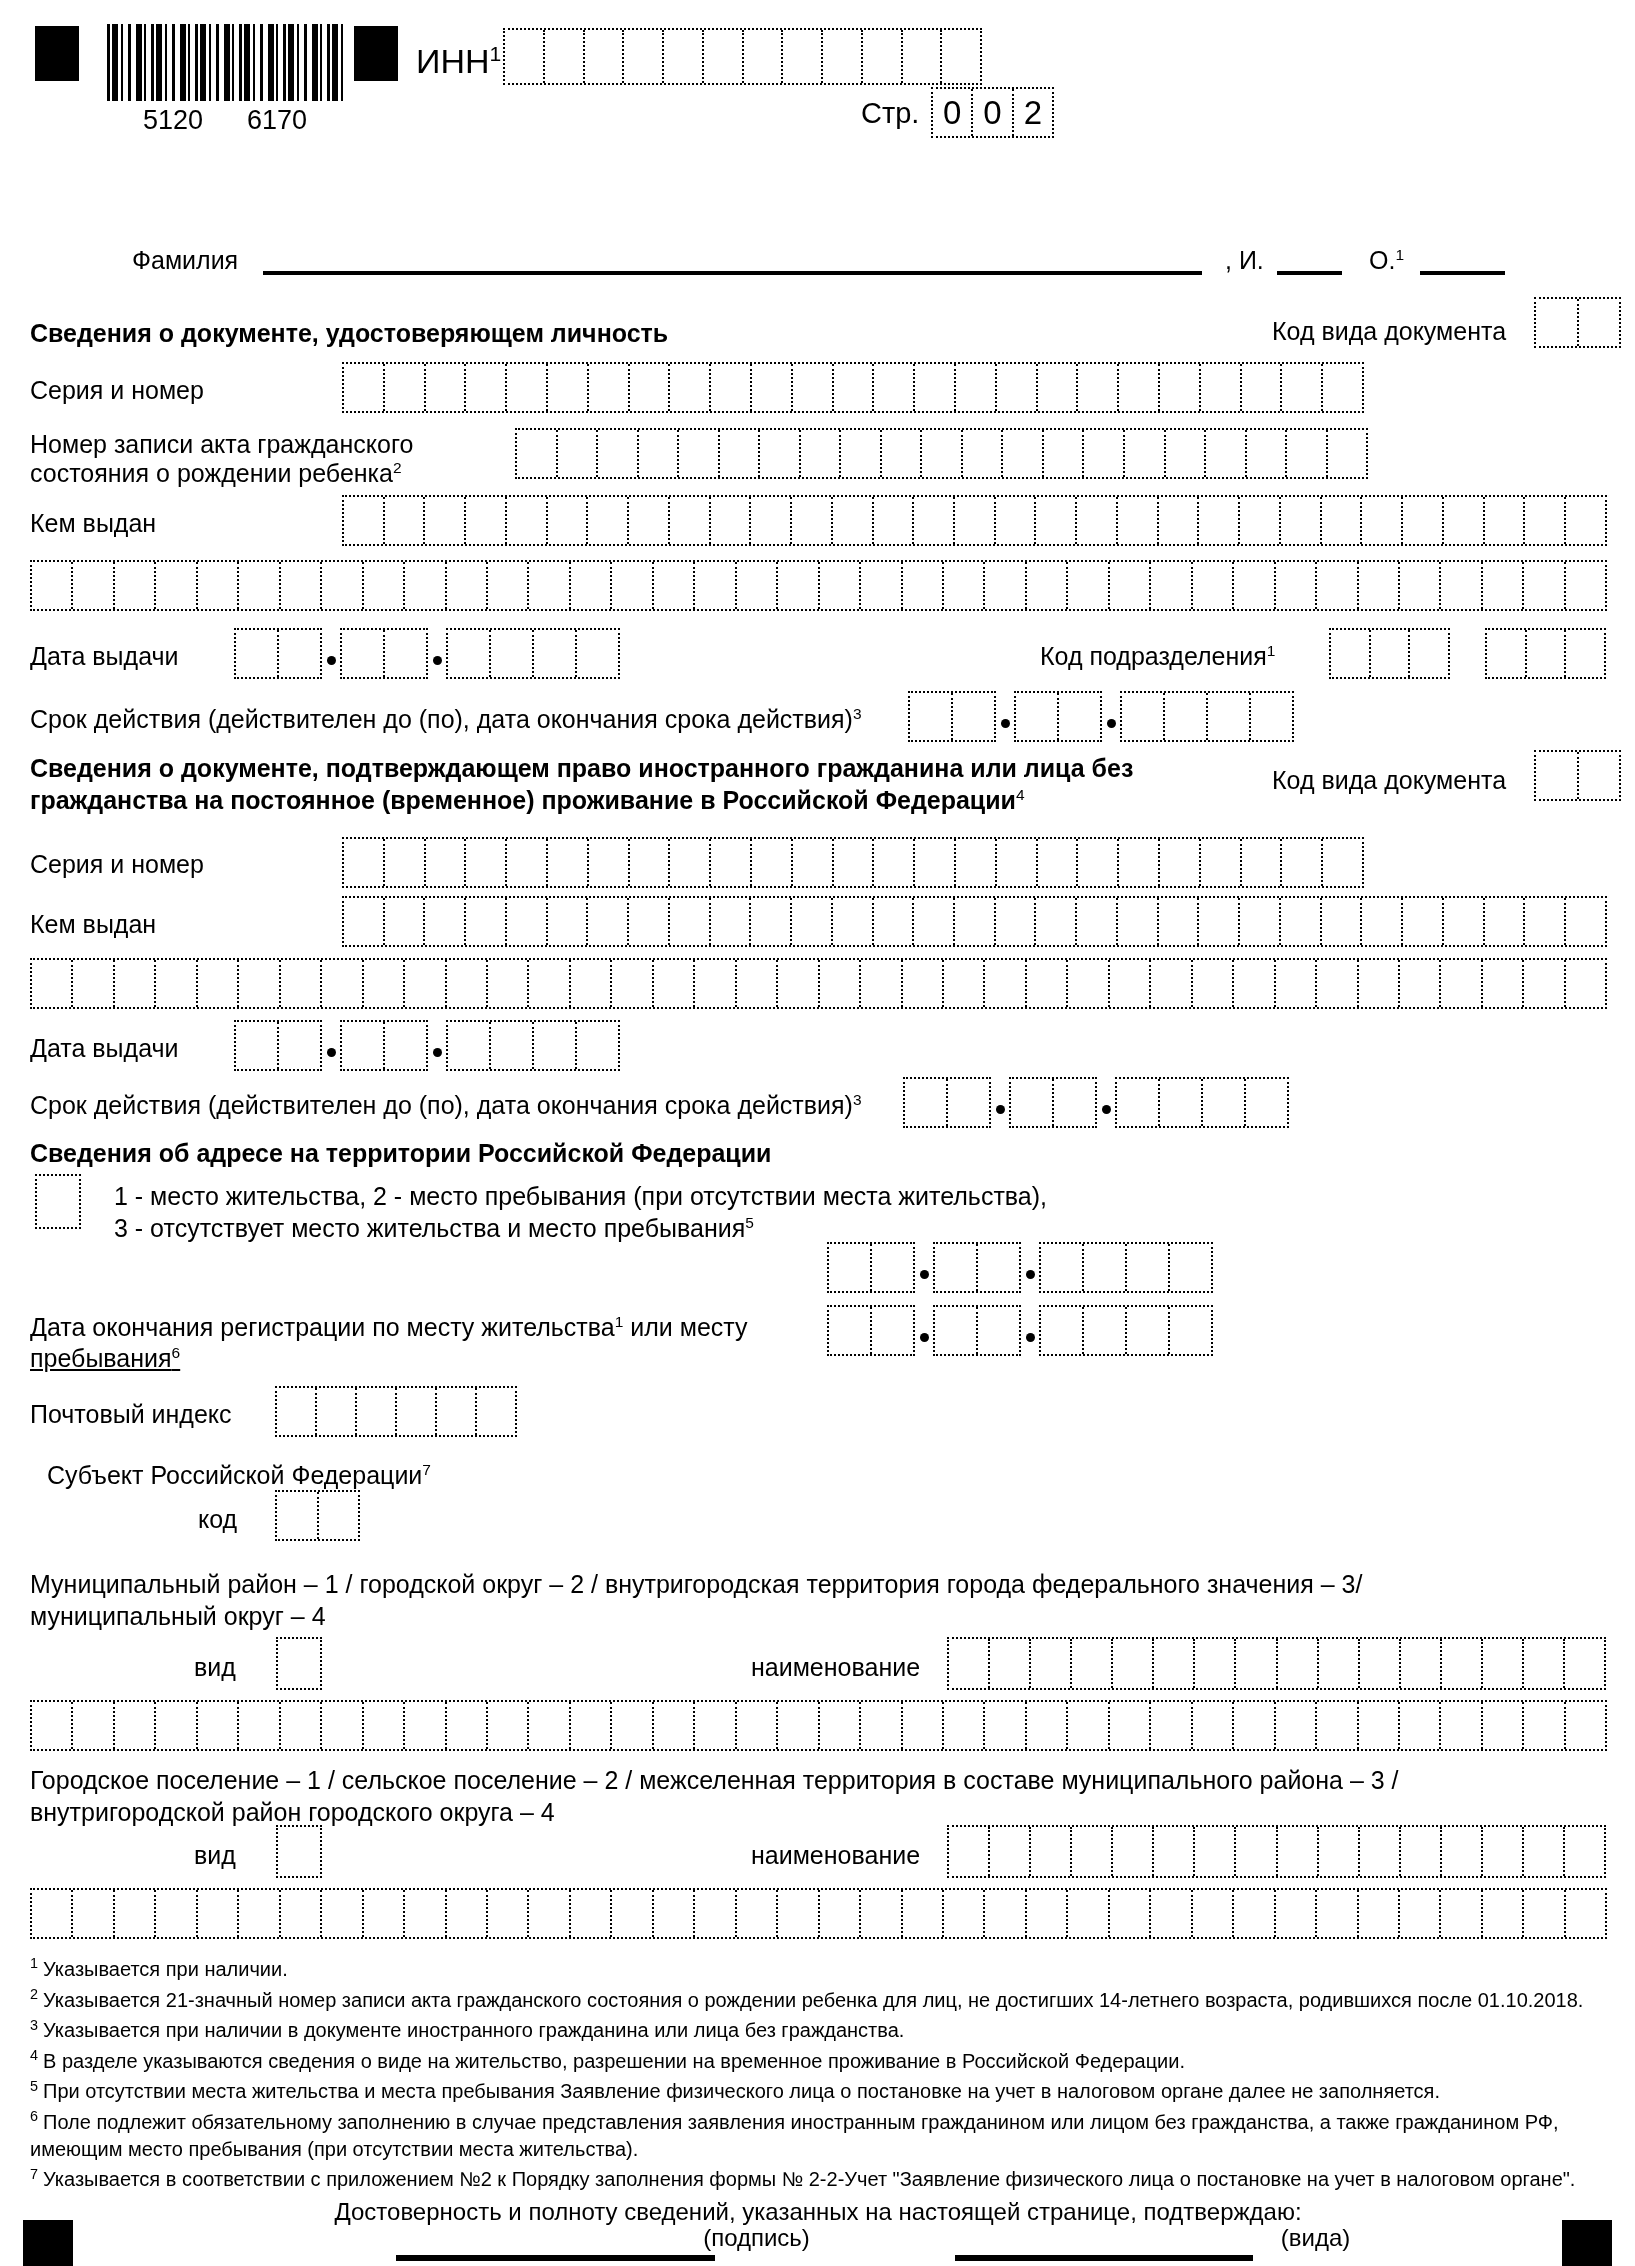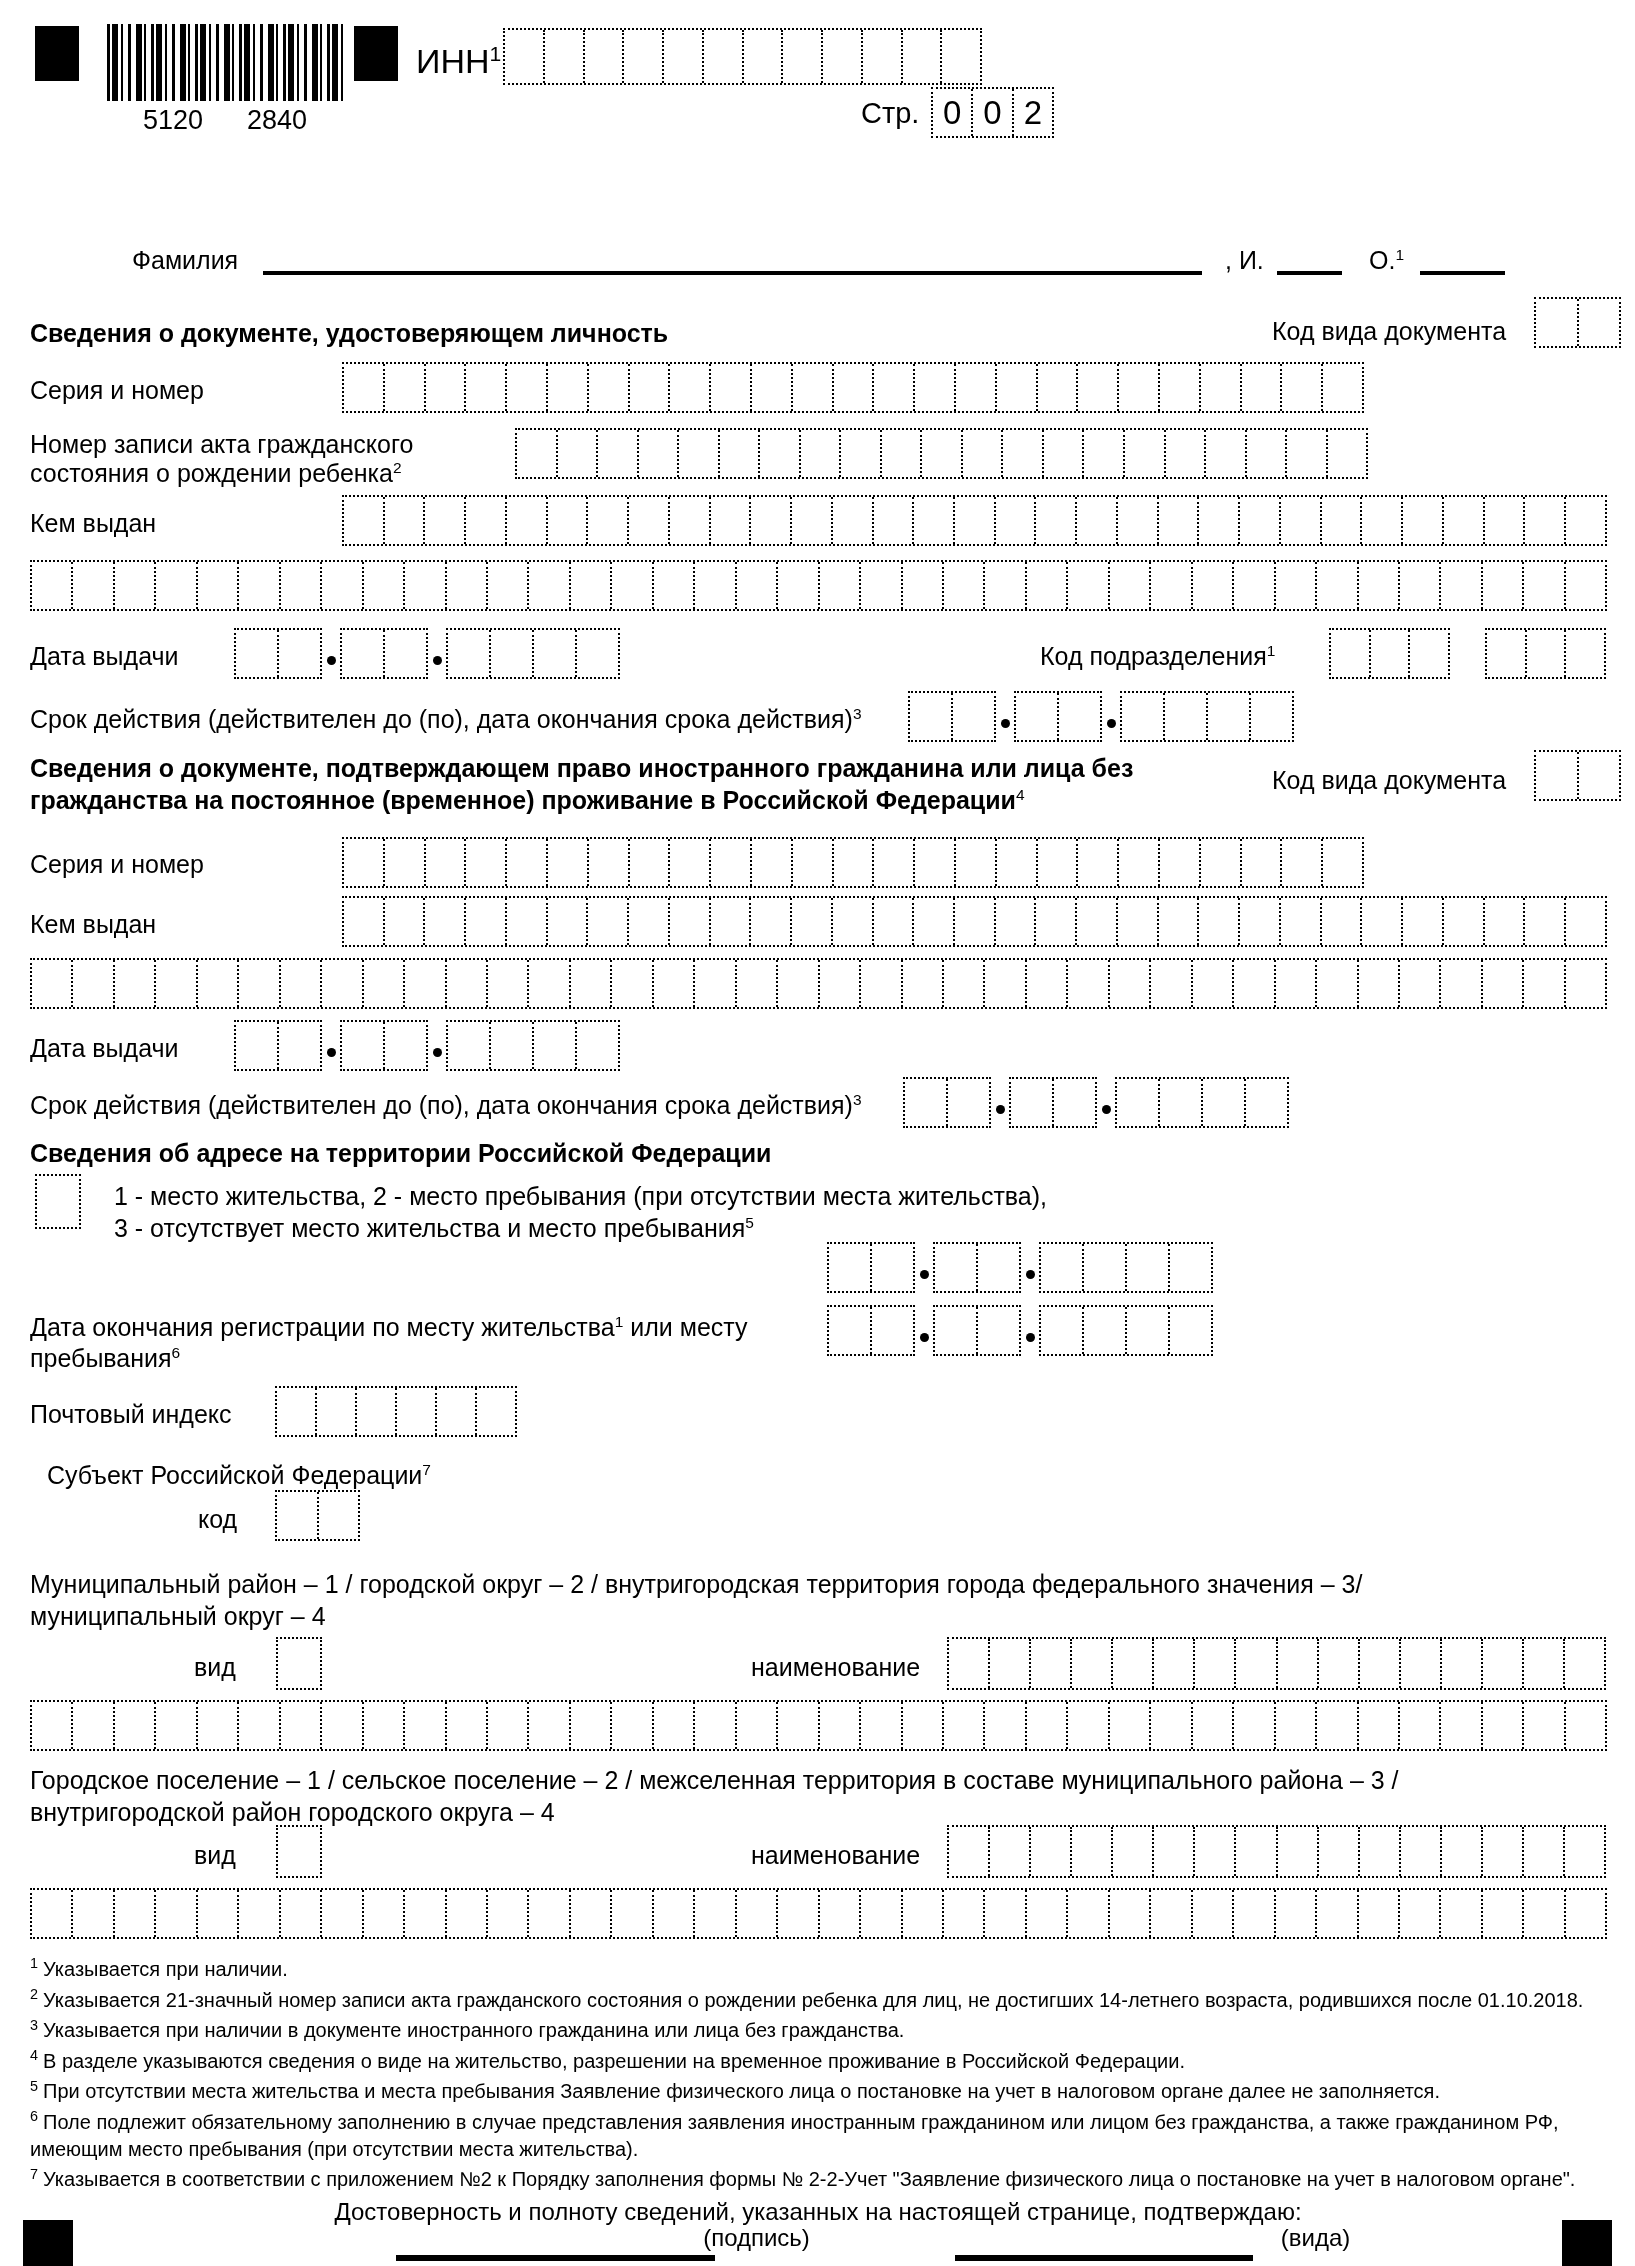--- a/index.html
+++ b/index.html
@@ -38,21 +38,21 @@
 </head>
 <body>
 
 <div class="page">
 
   <div class="sq" style="left:35px; top:26px; width:44px; height:55px;"></div>
   <div class="barcode">
     <div class="bars"></div>
     <div class="bcdigits">
       <span>5120</span>
-      <span>2840</span>
+      <span>6170</span>
     </div>
   </div>
   <div class="sq" style="left:354px; top:26px; width:44px; height:55px;"></div>
 
   <div class="lbl" style="left:416px; top:42px; font-size:34px;"><span>ИНН</span><sup>1</sup></div>
   <div class="cellbox" style="left:503px; top:28px; width:479px; height:57px;">
       <div class="cell"></div>
       <div class="cell"></div>
       <div class="cell"></div>
       <div class="cell"></div>
@@ -460,21 +460,21 @@
       </div>
     <div class="cellbox dg">
         <div class="cell"></div>
         <div class="cell"></div>
         <div class="cell"></div>
         <div class="cell"></div>
       </div>
   </div>
 
   <div class="lbl" style="left:30px; top:1313px;"><span>Дата окончания регистрации по месту жительства</span><sup>1</sup><span> или месту</span></div>
-  <div class="lbl" style="left:30px; top:1344px;"><span>пребывания</span><sup>6</sup></div>
+  <div class="lbl" style="left:30px; top:1344px;text-decoration:underline;"><span>пребывания</span><sup>6</sup></div>
   <div class="daterow" style="left:827px; top:1305px;">
     <div class="cellbox dg">
         <div class="cell"></div>
         <div class="cell"></div>
       </div>
     <div class="datesep">
         <div class="dotsq"></div>
       </div>
     <div class="cellbox dg">
         <div class="cell"></div>

